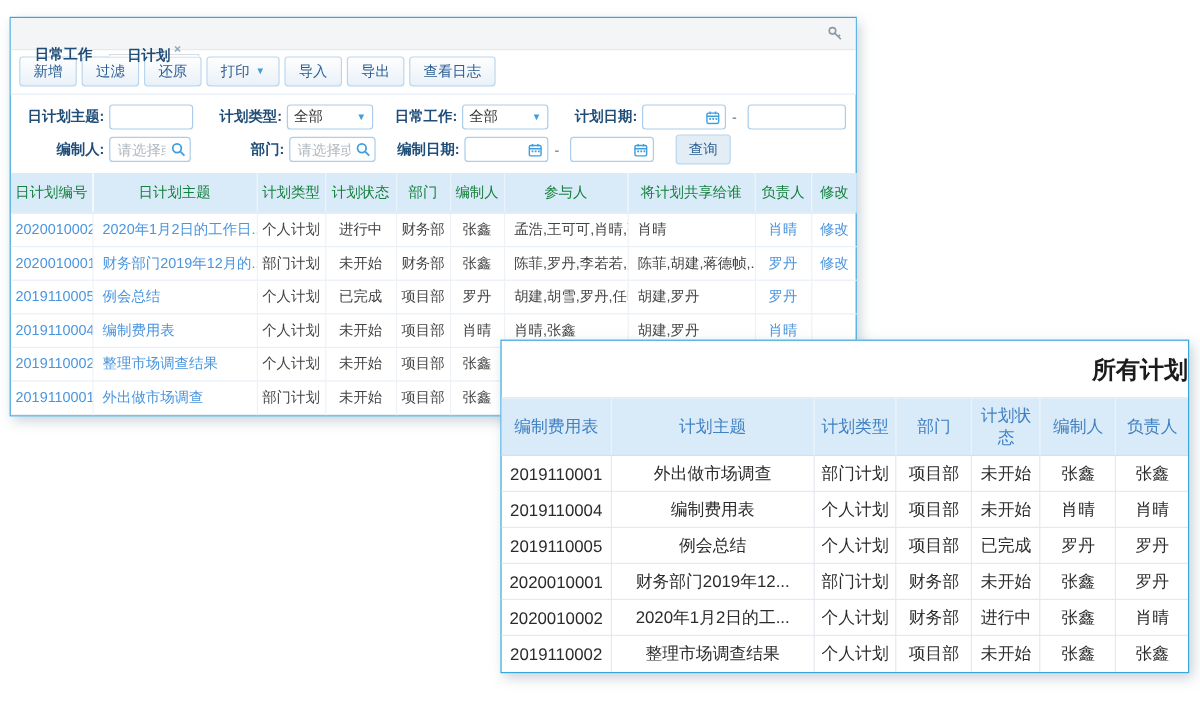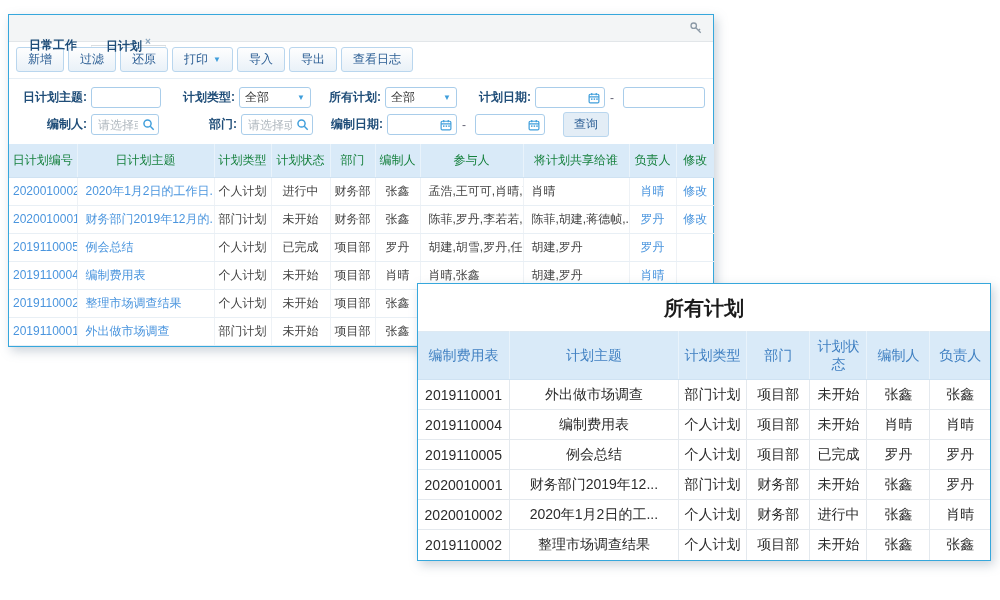--- a/index.html
+++ b/index.html
@@ -58,21 +58,21 @@
   .maintable th { background:#d9eaf8; color:#15803d; font-weight:normal; height:33px;
     border-right:1px solid #e9f3fb; border-bottom:1px solid #cfe2f2; white-space:nowrap; overflow:hidden; }
   .maintable td { height:28px; color:#444; text-align:center; border-right:1px solid #eef2f6;
     border-bottom:1px solid #e8eff5; white-space:nowrap; overflow:hidden; padding:0 4px; }
   .maintable th:last-child, .maintable td:last-child { border-right:none; }
   .maintable td.al, .maintable th.al { text-align:left; padding:0 8px; }
   .maintable td.al { text-align:left; }
   .lnk { color:#4a95de; cursor:pointer; }
 
   
-  .ovtitle { text-align:center; font-size:20px; font-weight:bold; color:#1b1b1b; padding:11px 0 9px; }
+  .ovtitle { text-align:right; font-size:20px; font-weight:bold; color:#1b1b1b; padding:11px 0 9px; }
   .ovtable { width:100%; font-size:14px; }
   .ovtable th { background:#d9eaf8; color:#4181c2; font-weight:normal; padding:6px 3px;
     border:1px solid #e9f3fb; border-top:1px solid #dde9f3; border-bottom:1px solid #cfe2f2; line-height:1.25; }
   .ovtable td { height:30px; color:#2b2b2b; text-align:center; border:1px solid #e4e9ee;
     white-space:nowrap; overflow:hidden; padding:0 4px; }
   .ovtable th:first-child, .ovtable td:first-child { border-left:none; }
   .ovtable th:last-child, .ovtable td:last-child { border-right:none; }
   .ovtable tr:last-child td { border-bottom:none; }
 </style>
 </head>
@@ -131,21 +131,21 @@
       <div class="frow">
         <span class="flabel w72">日计划主题:</span>
         <span class="fctl" style="width:70px">
           <input class="tinput" value="" style="">
         </span>
         <span class="flabel w74">计划类型:</span>
         <span class="fctl selectbox">
           <span class="val">全部</span>
           <span class="caret">▼</span>
         </span>
-        <span class="flabel w70">所有计划:</span>
+        <span class="flabel w70">日常工作:</span>
         <span class="fctl selectbox">
           <span class="val">全部</span>
           <span class="caret">▼</span>
         </span>
         <span class="flabel w74">计划日期:</span>
         <span class="fctl datebox">
           <input class="tinput" value="" style="">
           <svg width="12" height="12" viewBox="0 0 16 16">
             <rect x="1.5" y="3" width="13" height="11.5" rx="1.5" fill="none" stroke="#3f9edb" stroke-width="1.6"></rect>
             <path d="M1.5 6.6 H14.5 M5 1.2 V4.2 M11 1.2 V4.2" stroke="#3f9edb" stroke-width="1.6" fill="none"></path>

